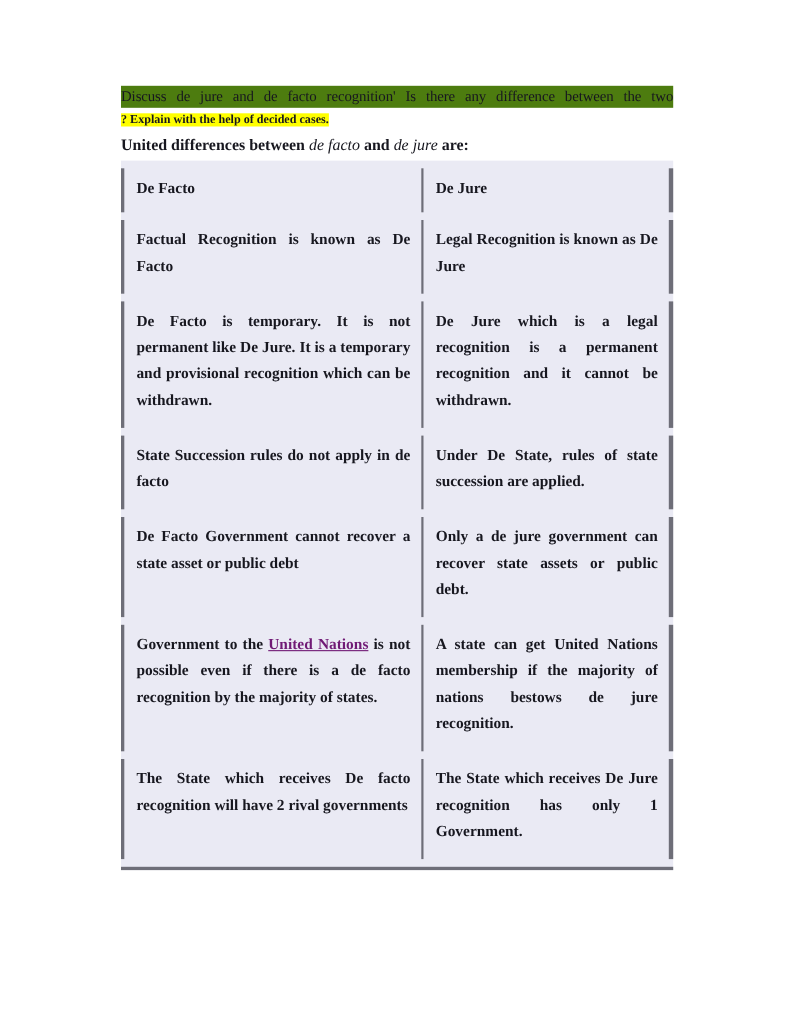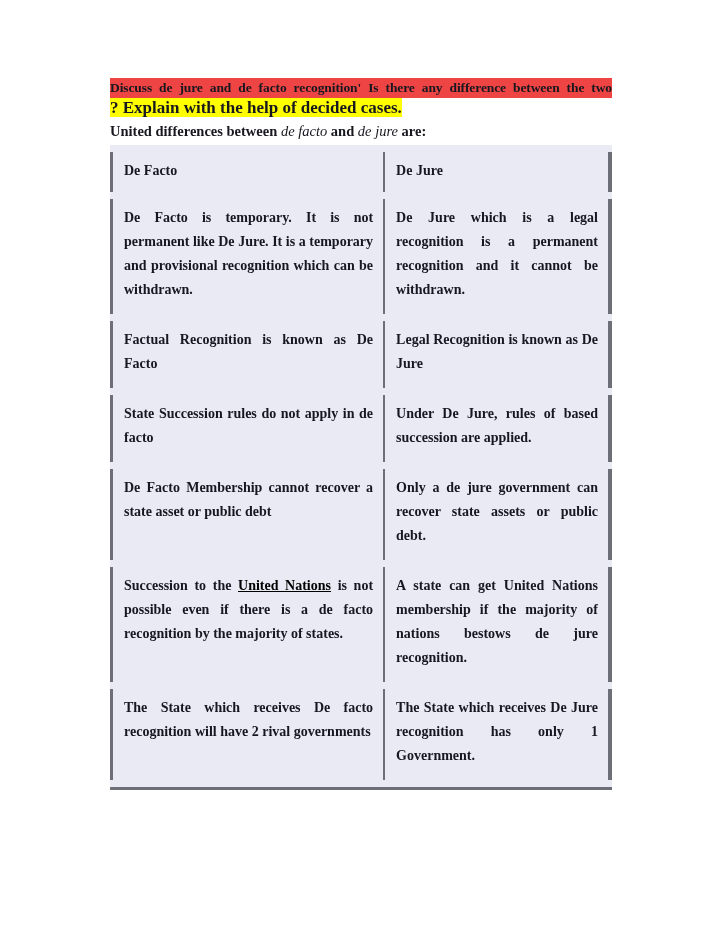--- a/index.html
+++ b/index.html
@@ -14,37 +14,37 @@
     font-family: "Liberation Serif", "DejaVu Serif", serif;
     color: #17171f;
   }
   .page {
     padding: 78px 0 0 110px;
     width: 502px;
   }
 
   
   .hl-line1 {
-    background: #ef4444;
-    font-weight: bold;
+    background: #4d7c0f;
+    font-weight: normal;
     font-size: 13.5px;
     line-height: 20px;
     text-align: justify;
     text-align-last: justify;
     letter-spacing: -0.1px;
     white-space: nowrap;
     overflow: hidden;
   }
   .hl-line2-wrap {
     line-height: 20px;
   }
   .hl-line2 {
     background: #ffff00;
     font-weight: bold;
-    font-size: 17px;
+    font-size: 11px;
   }
 
   
   .intro {
     margin: 3px 0 3px 0;
     font-weight: bold;
     font-size: 14.5px;
     line-height: 21px;
   }
   .intro .lat {
@@ -72,21 +72,21 @@
     text-align: left;
     padding-bottom: 9px;
   }
   table.cmp td {
     text-align: justify;
   }
   .c-left  { width: 54.4%; border-left: 3px solid #6e6e78; }
   .c-right { border-left: 2px solid #6e6e78; border-right: 4px solid #6e6e78; }
 
   a.un-link {
-    color: #000000;
+    color: #701a75;
     text-decoration: underline;
     font-weight: bold;
     cursor: pointer;
   }
 </style>
 </head>
 <body>
 
 <div class="page">
 
@@ -101,37 +101,37 @@
 
   <table class="cmp">
     <thead>
       <tr>
         <th class="c-left">De Facto</th>
         <th class="c-right">De Jure</th>
       </tr>
     </thead>
     <tbody>
       <tr>
+        <td class="c-left">Factual Recognition is known as De Facto</td>
+        <td class="c-right">Legal Recognition is known as De Jure</td>
+      </tr>
+      <tr>
         <td class="c-left">De Facto is temporary. It is not permanent like De Jure. It is a temporary and provisional recognition which can be withdrawn.</td>
         <td class="c-right">De Jure which is a legal recognition is a permanent recognition and it cannot be withdrawn.</td>
       </tr>
       <tr>
-        <td class="c-left">Factual Recognition is known as De Facto</td>
-        <td class="c-right">Legal Recognition is known as De Jure</td>
+        <td class="c-left">State Succession rules do not apply in de facto</td>
+        <td class="c-right">Under De State, rules of state succession are applied.</td>
       </tr>
       <tr>
-        <td class="c-left">State Succession rules do not apply in de facto</td>
-        <td class="c-right">Under De Jure, rules of based succession are applied.</td>
-      </tr>
-      <tr>
-        <td class="c-left">De Facto Membership cannot recover a state asset or public debt</td>
+        <td class="c-left">De Facto Government cannot recover a state asset or public debt</td>
         <td class="c-right">Only a de jure government can recover state assets or public debt.</td>
       </tr>
       <tr>
-        <td class="c-left"><span>Succession to the </span><a class="un-link">United Nations</a><span> is not possible even if there is a de facto recognition by the majority of states.</span></td>
+        <td class="c-left"><span>Government to the </span><a class="un-link">United Nations</a><span> is not possible even if there is a de facto recognition by the majority of states.</span></td>
         <td class="c-right">A state can get United Nations membership if the majority of nations bestows de jure recognition.</td>
       </tr>
       <tr>
         <td class="c-left">The State which receives De facto recognition will have 2 rival governments</td>
         <td class="c-right">The State which receives De Jure recognition has only 1 Government.</td>
       </tr>
     </tbody>
   </table>
 
 </div>

